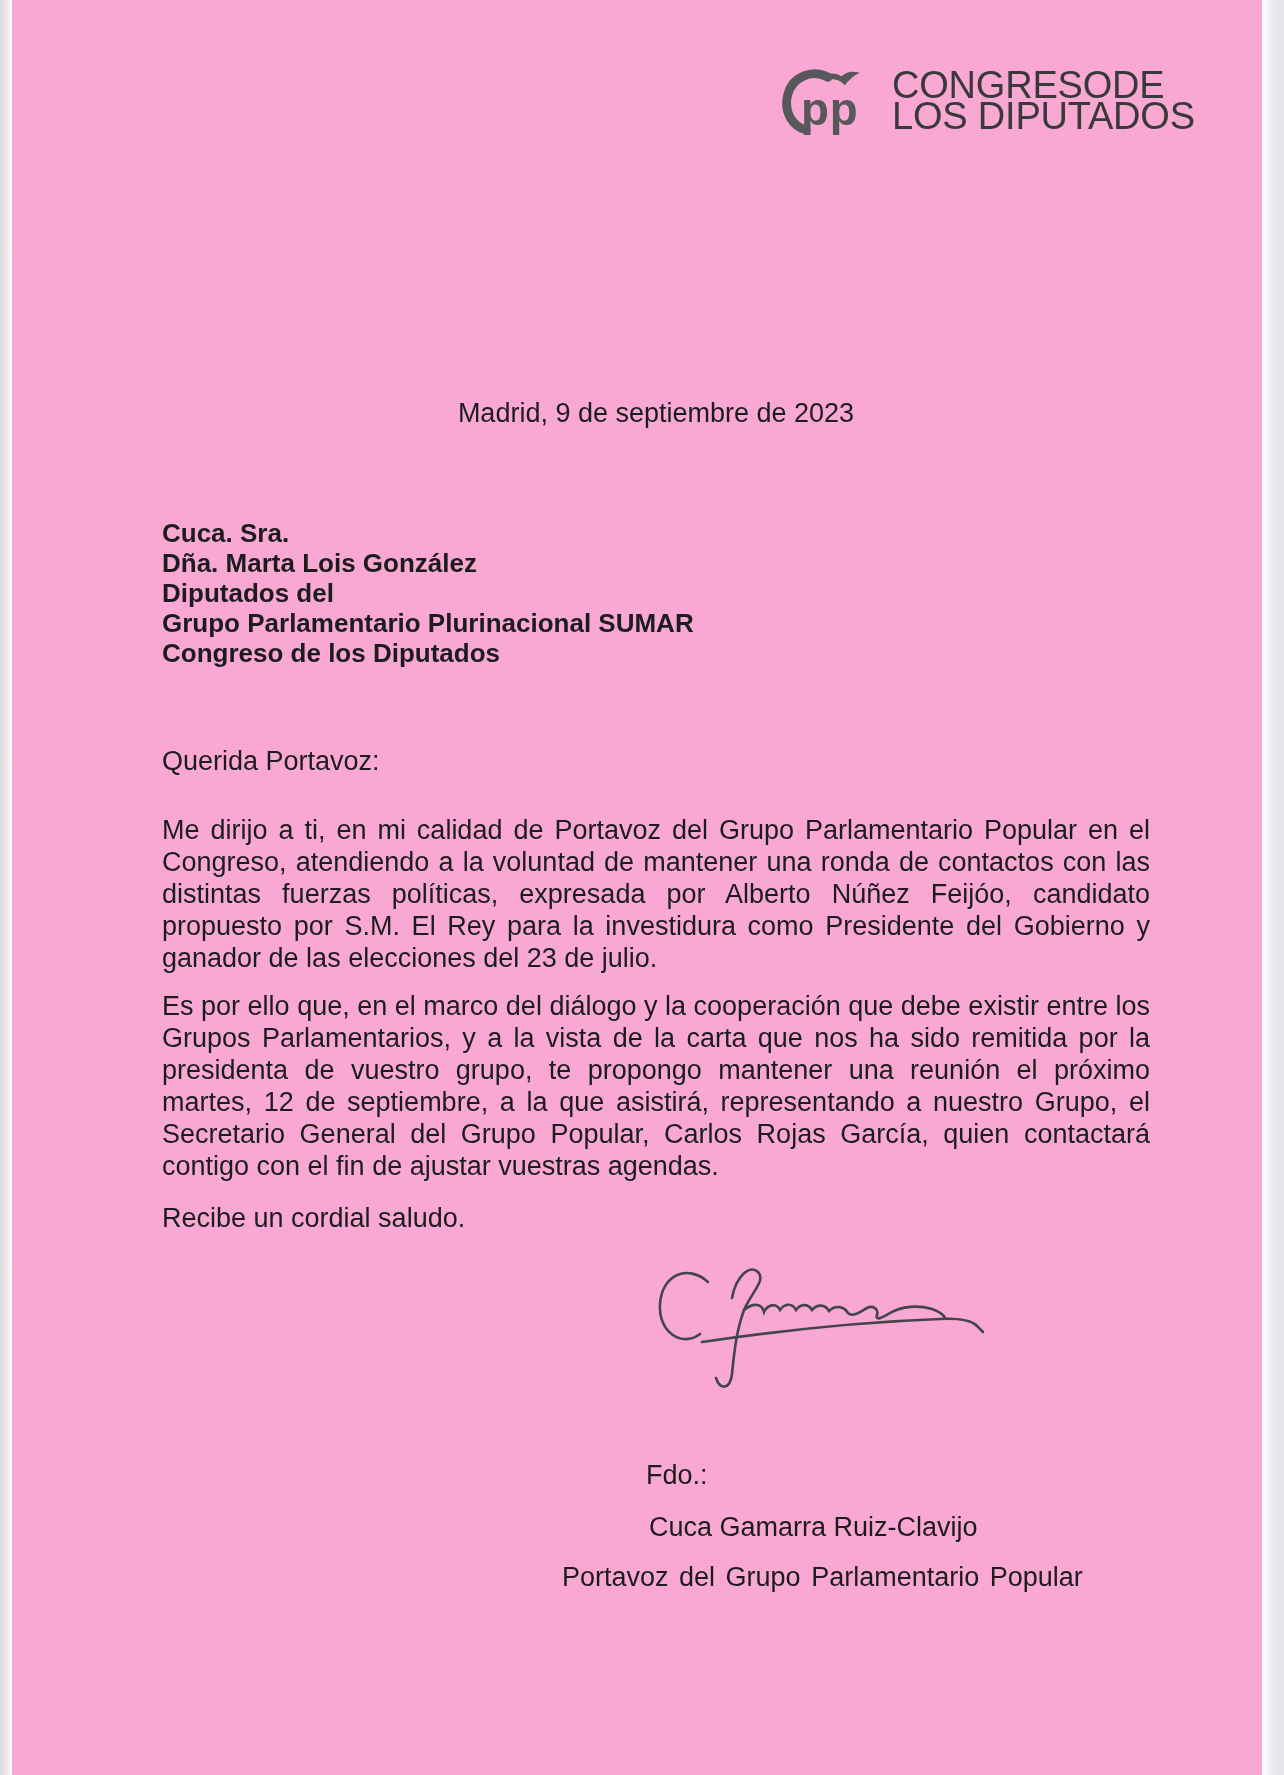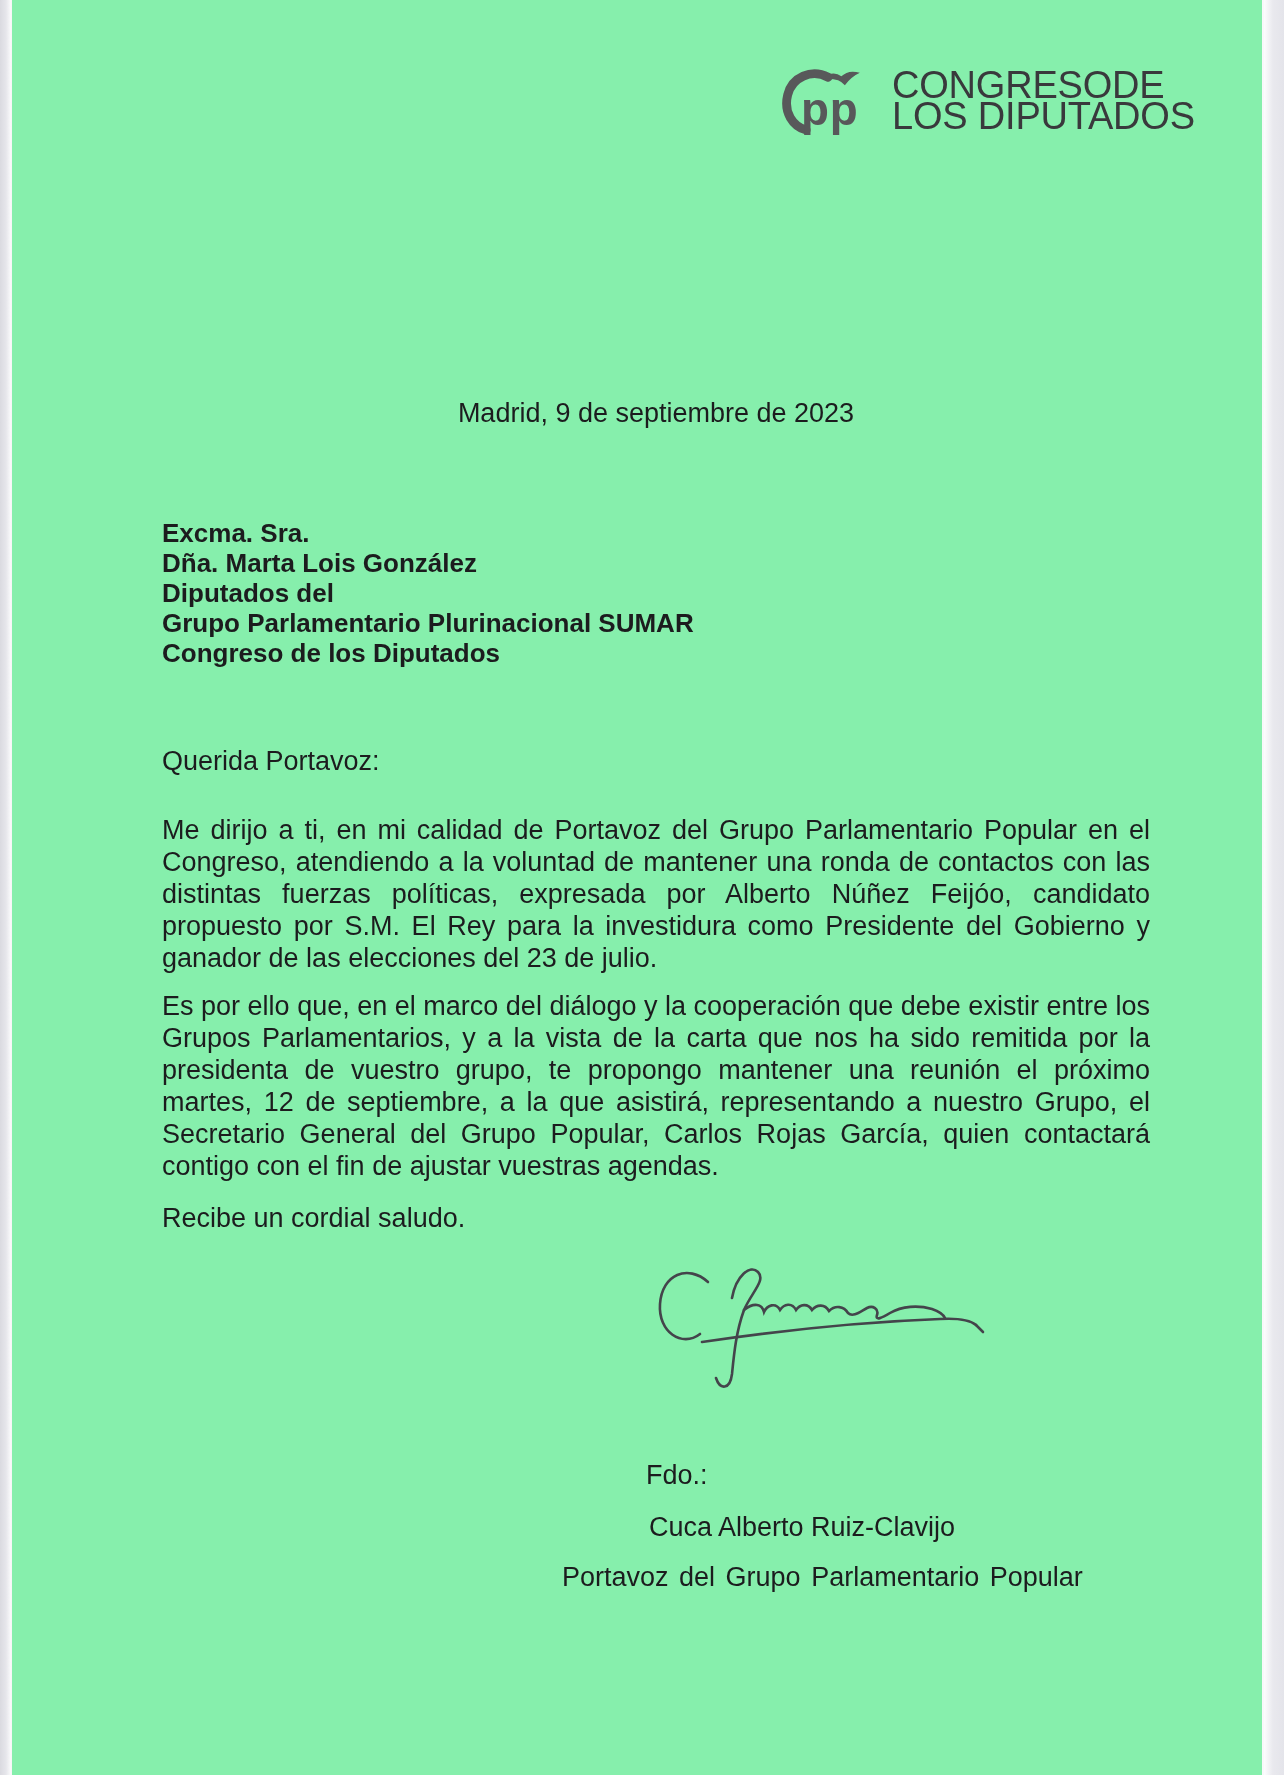--- a/index.html
+++ b/index.html
@@ -4,21 +4,21 @@
 <style>
   html, body {
     margin: 0;
     padding: 0;
     background: #ffffff;
   }
   .canvas {
     position: relative;
     width: 1284px;
     height: 1775px;
-    background: #86efac;
+    background: #f9a8d4;
     overflow: hidden;
     font-family: "Liberation Sans", "DejaVu Sans", sans-serif;
     color: #1c1c1e;
   }
   
   .edge-left {
     position: absolute; left: 0; top: 0; width: 11px; height: 100%;
     background: linear-gradient(90deg, #dadae0 0%, #e6e6eb 55%, #fbfbfc 100%);
     border-right: 1px solid #f6f6f8;
   }
@@ -97,21 +97,21 @@
     </svg>
     <div class="org-name">
       <div>CONGRESODE</div>
       <div>LOS DIPUTADOS</div>
     </div>
   </div>
 
   <div class="dateline">Madrid, 9 de septiembre de 2023</div>
 
   <div class="recipient">
-    <div>Excma. Sra.</div>
+    <div>Cuca. Sra.</div>
     <div>Dña. Marta Lois González</div>
     <div>Diputados del</div>
     <div>Grupo Parlamentario Plurinacional SUMAR</div>
     <div>Congreso de los Diputados</div>
   </div>
 
   <div class="salutation">Querida Portavoz:</div>
 
   <div class="para para-1">Me dirijo a ti, en mi calidad de Portavoz del Grupo Parlamentario Popular en el Congreso, atendiendo a la voluntad de mantener una ronda de contactos con las distintas fuerzas políticas, expresada por Alberto Núñez Feijóo, candidato propuesto por S.M. El Rey para la investidura como Presidente del Gobierno y ganador de las elecciones del 23 de julio.</div>
   <div class="para para-2">Es por ello que, en el marco del diálogo y la cooperación que debe existir entre los Grupos Parlamentarios, y a la vista de la carta que nos ha sido remitida por la presidenta de vuestro grupo, te propongo mantener una reunión el próximo martes, 12 de septiembre, a la que asistirá, representando a nuestro Grupo, el Secretario General del Grupo Popular, Carlos Rojas García, quien contactará contigo con el fin de ajustar vuestras agendas.</div>
@@ -126,16 +126,16 @@
       <path d="M 92 40 C 96 18 110 6 118 14 C 126 22 112 34 104 52 C 96 74 94 96 92 116 C 90 132 80 132 76 120"></path>
 
       <path d="M 104 52 C 114 44 122 46 124 54 C 127 47 136 44 140 52 C 144 46 152 44 156 52 C 160 46 168 45 172 52 C 177 46 185 46 189 53 C 195 47 204 48 208 55 C 213 60 221 53 227 50 C 233 47 239 51 237 57 C 235 63 242 60 250 55 C 262 48 278 47 292 51 C 298 53 303 56 305 60"></path>
 
       <path d="M 62 84 C 130 74 220 64 300 61 C 318 60 330 62 336 67"></path>
       <path d="M 336 67 L 343 74"></path>
     </g>
   </svg>
 
   <div class="fdo-line">Fdo.:</div>
-  <div class="sig-name">Cuca Alberto Ruiz-Clavijo</div>
+  <div class="sig-name">Cuca Gamarra Ruiz-Clavijo</div>
   <div class="sig-title">Portavoz del Grupo Parlamentario Popular</div>
 
 </div>
 
 </body></html>

